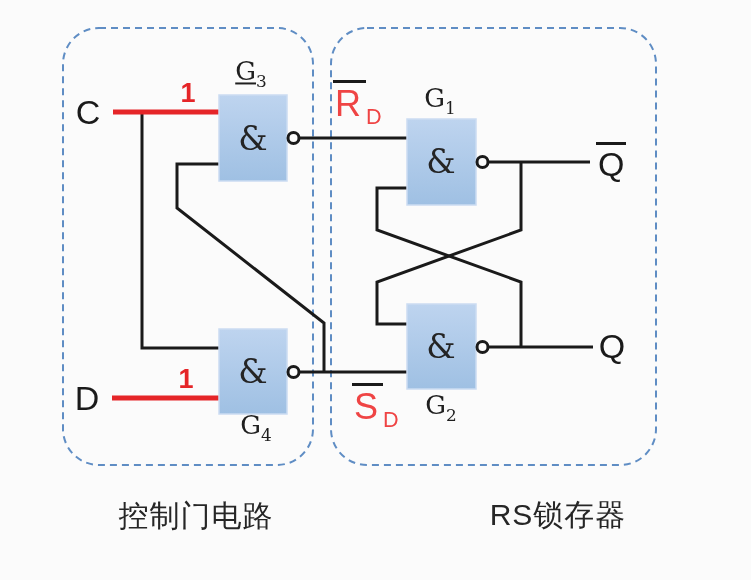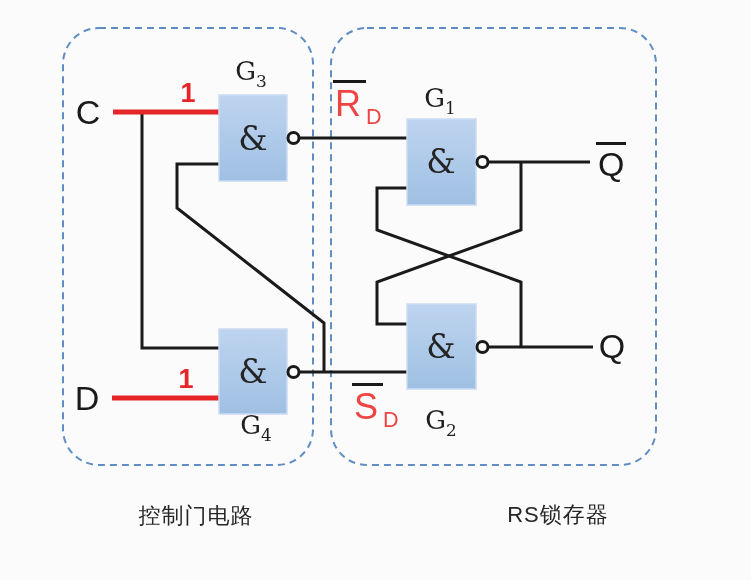--- a/index.html
+++ b/index.html
@@ -34,21 +34,21 @@
   .gate-name sub { font-size:0.65em; }
   .sig        { font-size:36px; color:#ef4444;text-align:center; }
   .sig sub    { font-size:0.6em; }
   .ovl {
     display:inline-block;
     border-top:3px solid #1a1a1a;
     padding:3px 5px 0 2px;
   }
   .q-out { font-size:34px; color:#1a1a1a; }
   .q-out .ovl { padding:2px 2px 0 2px; }
-  .caption { font-size:22px; color:#262626; letter-spacing:1px; }
+  .caption { font-size:30px; color:#262626; letter-spacing:1px; }
 </style>
 </head>
 <body>
 
 <div class="stage">
 
   <svg width="751" height="580" viewBox="0 0 751 580">
     <defs>
       <linearGradient id="gateGrad" x1="0" y1="0" x2="0" y2="1">
         <stop offset="0" stop-color="#bed4ef"></stop>
@@ -86,24 +86,24 @@
   <div class="lbl ctr io-label" style="left:87px; top:398px;">D</div>
 
   <div class="lbl ctr value" style="left:188px; top:93px;">1</div>
   <div class="lbl ctr value" style="left:186px; top:379px;">1</div>
 
   <div class="lbl ctr amp" style="left:253px; top:138px;">&amp;</div>
   <div class="lbl ctr amp" style="left:253px; top:371px;">&amp;</div>
   <div class="lbl ctr amp" style="left:441px; top:161px;">&amp;</div>
   <div class="lbl ctr amp" style="left:441px; top:346px;">&amp;</div>
 
-  <div class="lbl ctr gate-name" style="left:251px; top:74px;"><span>G</span><sub>3</sub></div>
+  <div class="lbl ctr gate-name" style="left:251px; top:74px;text-decoration:underline;"><span>G</span><sub>3</sub></div>
   <div class="lbl ctr gate-name" style="left:256px; top:428px;"><span>G</span><sub>4</sub></div>
   <div class="lbl ctr gate-name" style="left:440px; top:101px;"><span>G</span><sub>1</sub></div>
-  <div class="lbl ctr gate-name" style="left:441px; top:423px;"><span>G</span><sub>2</sub></div>
+  <div class="lbl ctr gate-name" style="left:441px; top:408px;"><span>G</span><sub>2</sub></div>
 
   <div class="lbl sig" style="left:333px; top:80px;"><span class="ovl">R</span><sub>D</sub></div>
   <div class="lbl sig" style="left:352px; top:383px;"><span class="ovl">S</span><sub>D</sub></div>
 
   <div class="lbl q-out" style="left:596px; top:142px;"><span class="ovl">Q</span></div>
   <div class="lbl ctr q-out" style="left:612px; top:346px;">Q</div>
 
   <div class="lbl ctr caption" style="left:196px; top:516px;">控制门电路</div>
   <div class="lbl ctr caption" style="left:510px; top:515px;margin-left:48px;">RS锁存器</div>
 

